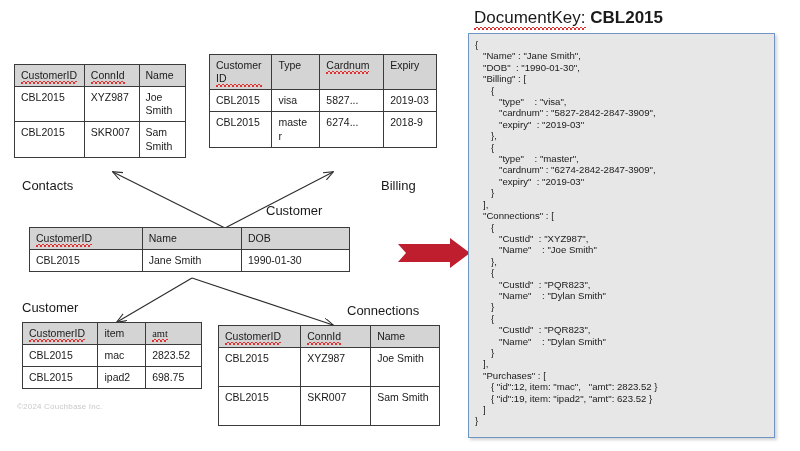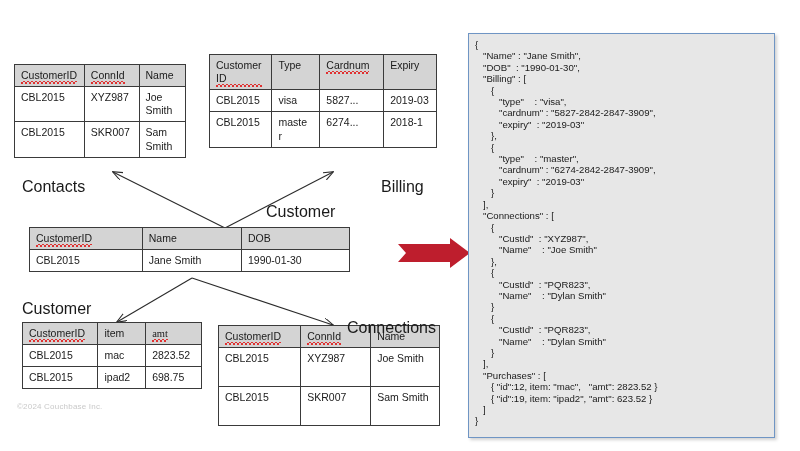--- a/index.html
+++ b/index.html
@@ -40,21 +40,21 @@
     background-image:
       radial-gradient(circle at 1px 2px, #e03030 1px, transparent 1.2px),
       radial-gradient(circle at 3px 0px, #e03030 1px, transparent 1.2px);
     background-size:4px 3px;
     background-repeat:repeat-x;
   }
 
   
   .cap{
     position:absolute;
-    font-size:16px;
+    font-size:13px;
     color:#1a1a1a;
     white-space:nowrap;
   }
 
   
   #arrows{position:absolute;left:0;top:0;width:800px;height:451px;pointer-events:none;}
 
   
   #doc-title{
     position:absolute;left:474px;top:8px;
@@ -155,21 +155,21 @@
         <td>CBL2015</td>
         <td>visa</td>
         <td>5827...</td>
         <td>2019-03</td>
       </tr>
       <tr>
         <td>CBL2015</td>
         <td style="white-space:pre-line;">maste
 r</td>
         <td>6274...</td>
-        <td>2018-1</td>
+        <td>2018-9</td>
       </tr>
     </tbody>
   </table>
   <div class="cap" style="left:381px;top:178px;">Billing</div>
 
   <table class="tbl" style="left:29px;top:227px;width:321px;">
     <thead>
       <tr>
         <th style="width:110px;"><span class="sp">CustomerID</span></th>
         <th style="width:100px;"><span>Name</span></th>
@@ -223,26 +223,30 @@
         <td>XYZ987</td>
         <td>Joe Smith</td>
       </tr>
       <tr>
         <td style="height:30px;">CBL2015</td>
         <td>SKR007</td>
         <td>Sam Smith</td>
       </tr>
     </tbody>
   </table>
-  <div class="cap" style="left:347px;top:303px;margin-top:16px;">Connections</div>
+  <div class="cap" style="left:347px;top:303px;">Connections</div>
 
   <svg id="red-arrow" viewBox="0 0 72 30" xmlns="http://www.w3.org/2000/svg">
     <path d="M0,6 L8,15 L0,24 L52,24 L52,30 L72,15 L52,0 L52,6 Z" fill="#BE1E2D"></path>
   </svg>
 
+  <div id="doc-title">
+    <span class="k sp">DocumentKey:</span>
+    <span class="v">CBL2015</span>
+  </div>
 
   <div id="json-panel">
     <div id="json-body"><div class="jl">{</div><div class="jl">   "Name" : "Jane Smith",</div><div class="jl">   "DOB"  : "1990-01-30",</div><div class="jl">   "Billing" : [</div><div class="jl">      {</div><div class="jl">         "type"    : "visa",</div><div class="jl">         "cardnum" : "5827-2842-2847-3909",</div><div class="jl">         "expiry"  : "2019-03"</div><div class="jl">      },</div><div class="jl">      {</div><div class="jl">         "type"    : "master",</div><div class="jl">         "cardnum" : "6274-2842-2847-3909",</div><div class="jl">         "expiry"  : "2019-03"</div><div class="jl">      }</div><div class="jl">   ],</div><div class="jl">   "Connections" : [</div><div class="jl">      {</div><div class="jl">         "CustId"  : "XYZ987",</div><div class="jl">         "Name"    : "Joe Smith"</div><div class="jl">      },</div><div class="jl">      {</div><div class="jl">         "CustId"  : "PQR823",</div><div class="jl">         "Name"    : "Dylan Smith"</div><div class="jl">      }</div><div class="jl">      {</div><div class="jl">         "CustId"  : "PQR823",</div><div class="jl">         "Name"    : "Dylan Smith"</div><div class="jl">      }</div><div class="jl">   ],</div><div class="jl">   "Purchases" : [</div><div class="jl">      { "id":12, item: "mac",   "amt": 2823.52 }</div><div class="jl">      { "id":19, item: "ipad2", "amt": 623.52 }</div><div class="jl">   ]</div><div class="jl">}</div></div>
   </div>
 
   <div id="copyright">©2024 Couchbase Inc.</div>
 
 </div>
 
 </body></html>

